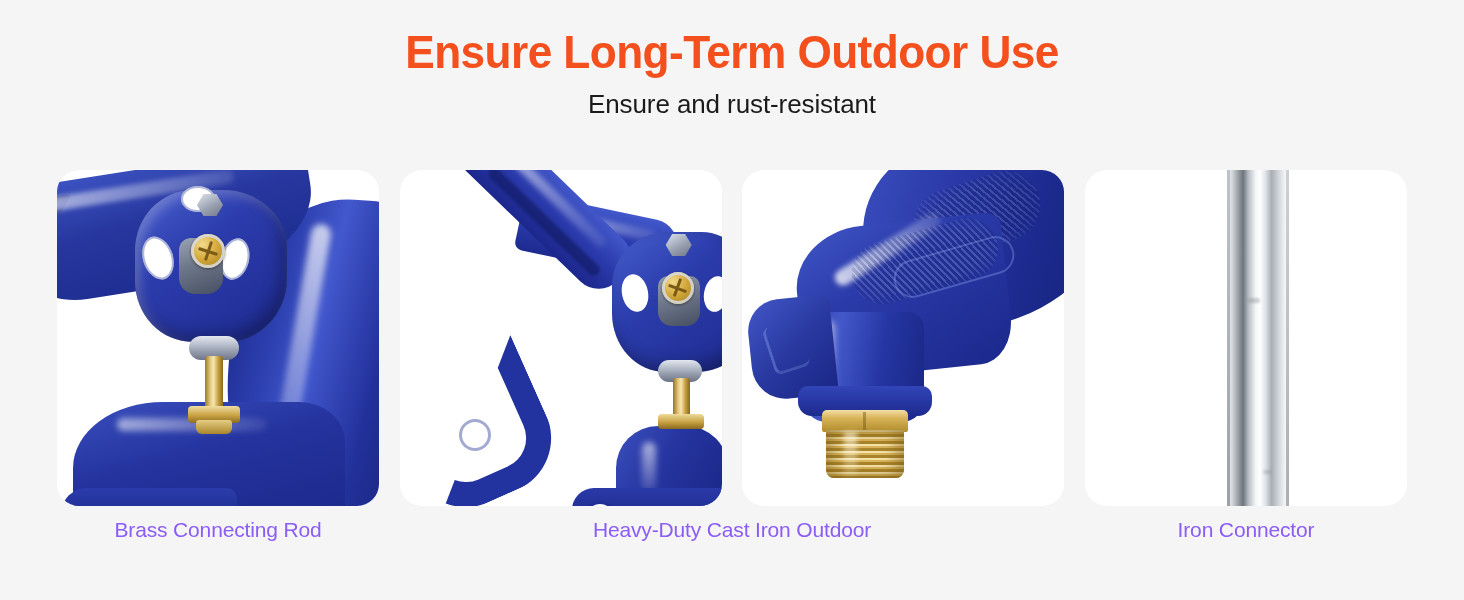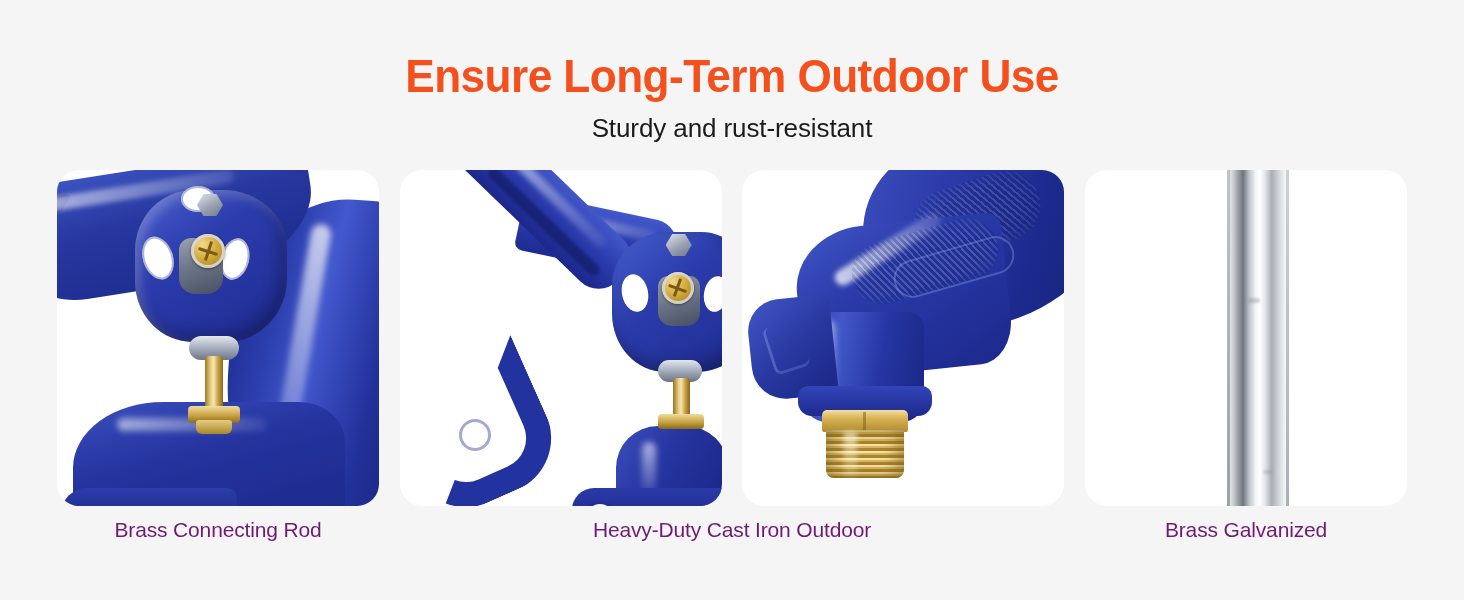--- a/index.html
+++ b/index.html
@@ -22,21 +22,20 @@
     box-sizing: border-box;
   }
 
   
   .header {
     position: absolute;
     top: 0;
     left: 0;
     width: 1464px;
     text-align: center;
-    margin-top: 24px;
   }
   .headline {
     margin: 0;
     padding-top: 27px;
     font-size: 47px;
     line-height: 1.06;
     font-weight: 700;
     letter-spacing: -0.6px;
     color: #f4501e;
     font-family: "Liberation Sans Narrow", "Liberation Sans", "DejaVu Sans", sans-serif;
@@ -86,21 +85,21 @@
     left: 57px;
     width: 1350px;
     display: flex;
     justify-content: space-between;
   }
   .caption {
     width: 322px;
     text-align: center;
     font-size: 21px;
     line-height: 28px;
-    color: #701a75;
+    color: #8b5cf6;
     letter-spacing: -0.15px;
     white-space: nowrap;
   }
 
   
   .p1-arm {
     position: absolute;
     left: -42px;
     top: -4px;
     width: 300px;
@@ -674,21 +673,21 @@
     filter: blur(1.1px);
   }
 </style>
 </head>
 <body>
 
 <div class="banner">
 
   <div class="header">
     <h1 class="headline">Ensure Long-Term Outdoor Use</h1>
-    <p class="subhead">Sturdy and rust-resistant</p>
+    <p class="subhead">Ensure and rust-resistant</p>
   </div>
 
   <div class="panels">
 
     <div class="panel">
       <div class="photo">
         <div class="p1-body"></div>
         <div class="p1-arm">
           <div class="p1-arm-hook"></div>
         </div>
@@ -761,16 +760,16 @@
         <div class="p4-speck1"></div>
         <div class="p4-speck2"></div>
       </div>
     </div>
 
   </div>
 
   <div class="captions">
     <div class="caption">Brass Connecting Rod</div>
     <div class="caption">Heavy-Duty Cast Iron Outdoor</div>
-    <div class="caption">Brass Galvanized</div>
+    <div class="caption">Iron Connector</div>
   </div>
 
 </div>
 
 </body></html>

